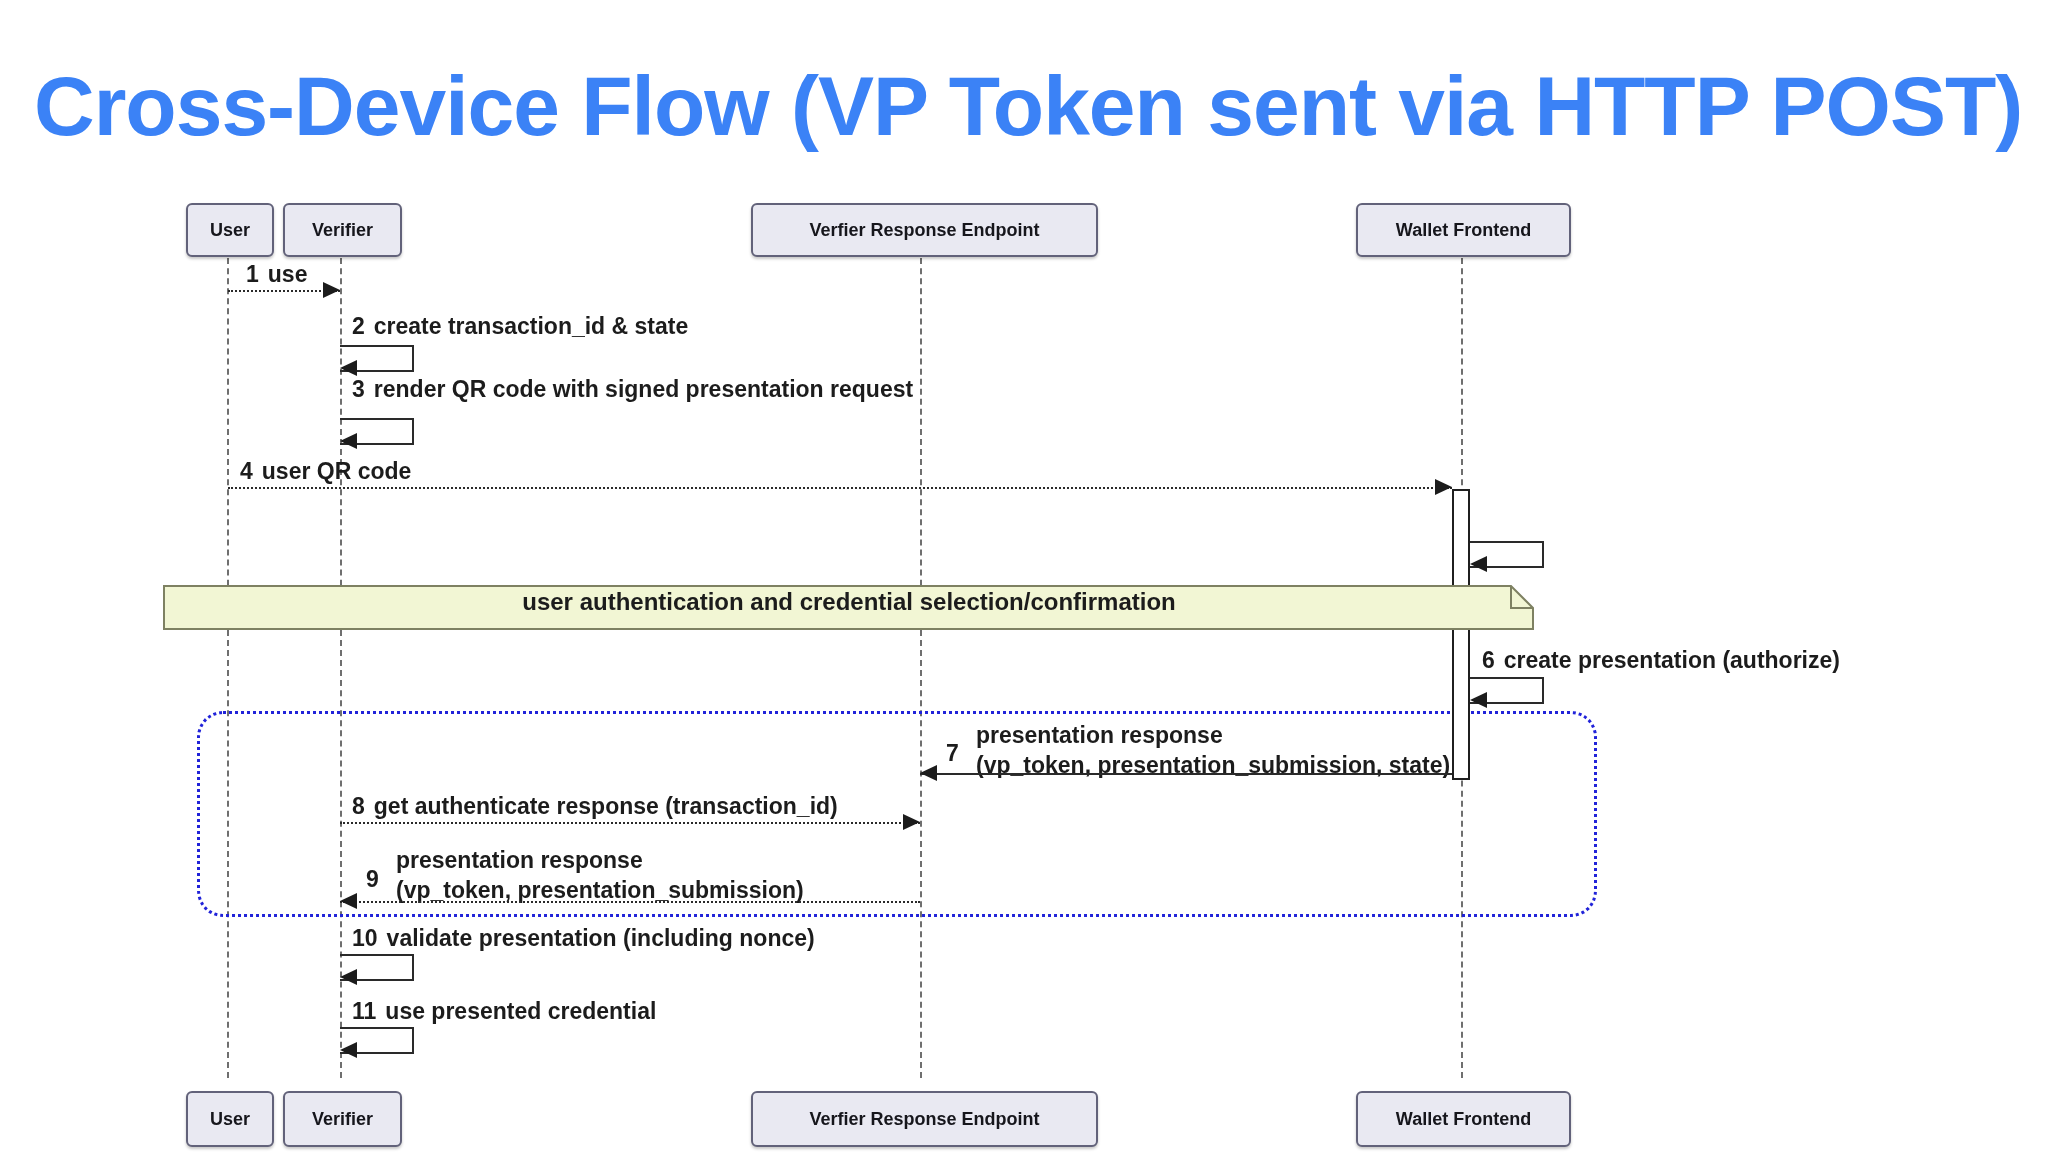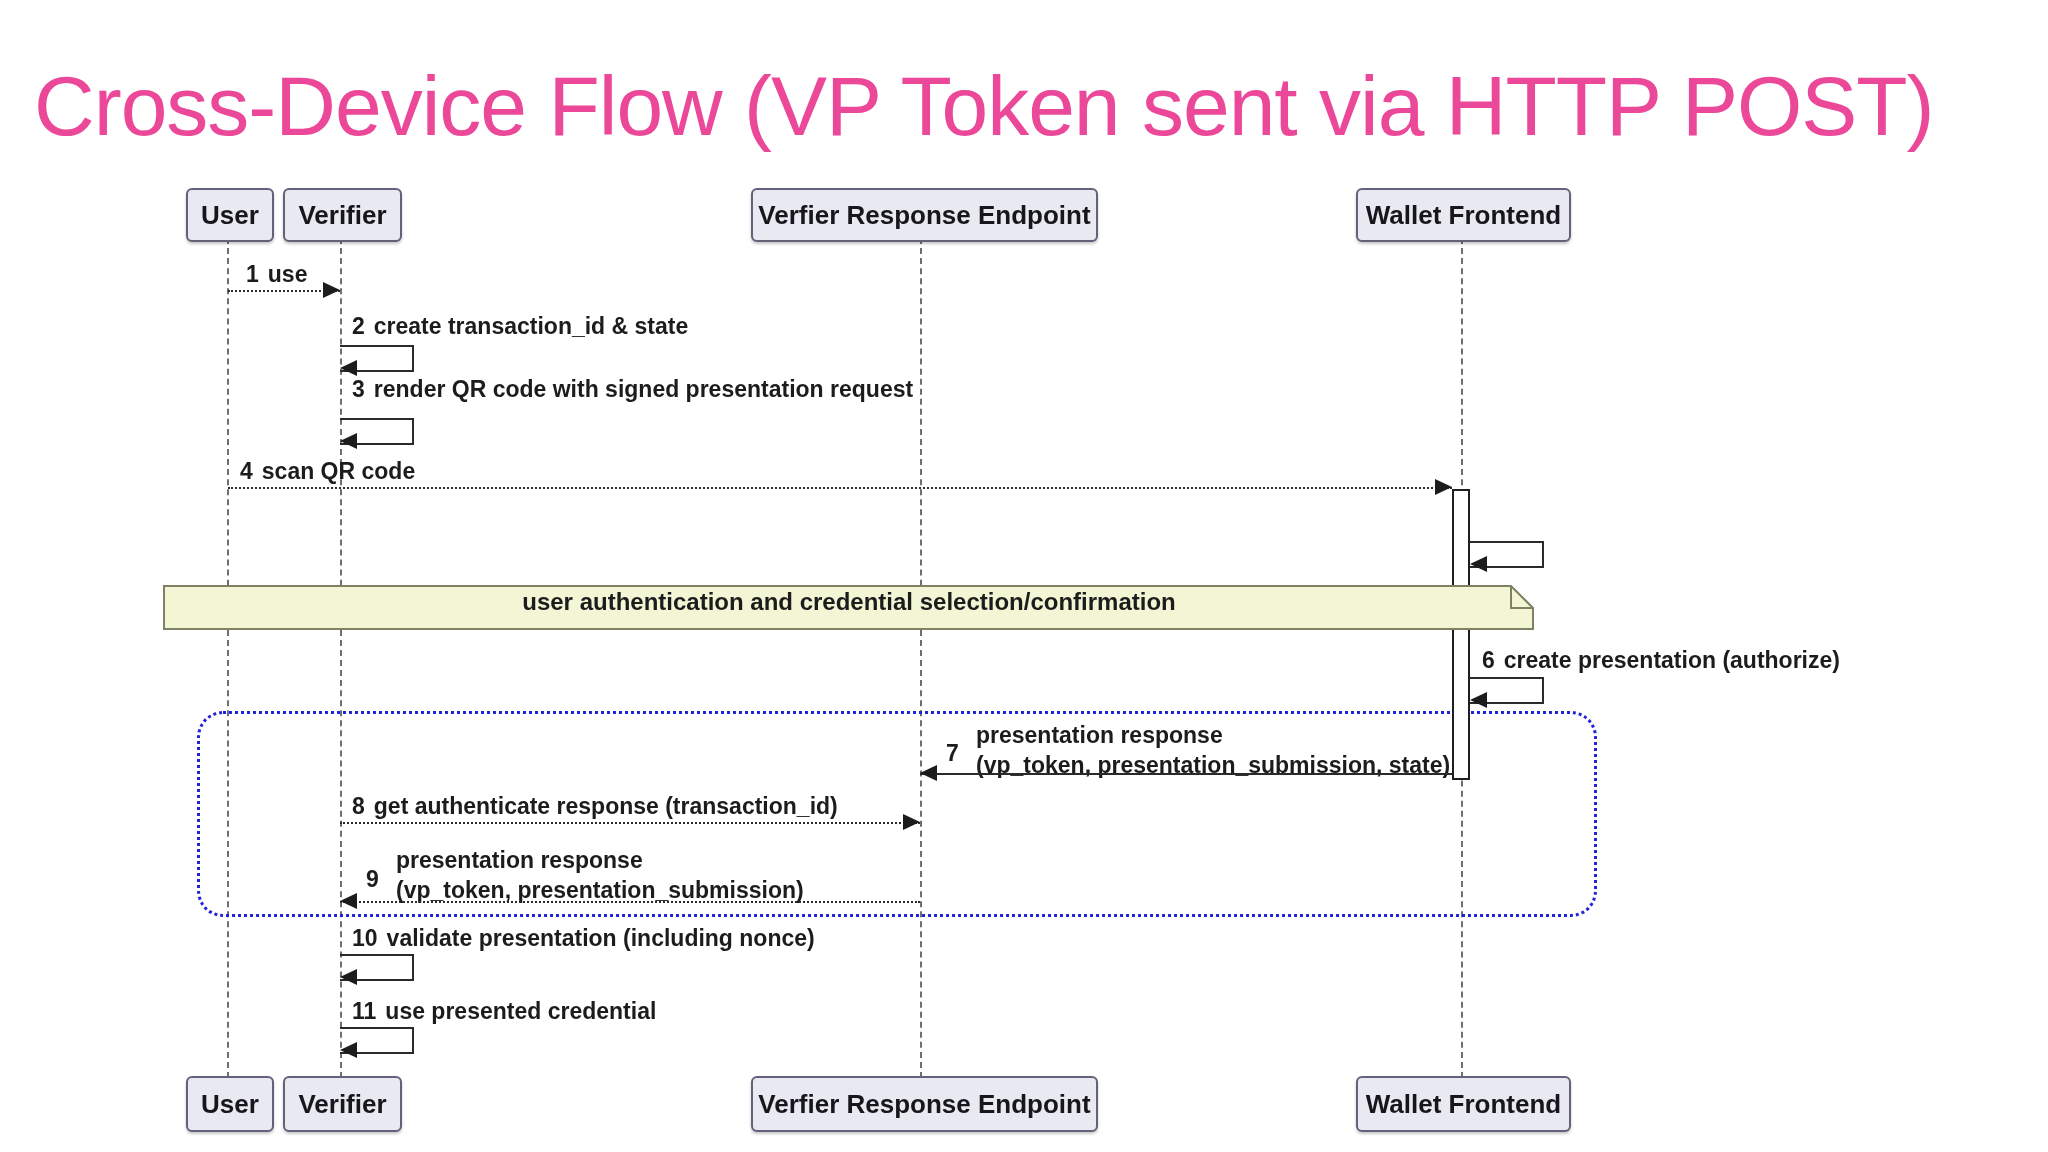--- a/index.html
+++ b/index.html
@@ -1,25 +1,25 @@
 <!DOCTYPE html>
 <html><head>
 <meta charset="utf-8">
 <style>
   html,body{margin:0;padding:0;background:#ffffff;}
   .stage{position:relative;width:2048px;height:1152px;background:#ffffff;overflow:hidden;
          font-family:"Liberation Sans",sans-serif;}
-  .title{position:absolute;left:34px;top:58px;font-size:84px;font-weight:400;
-         letter-spacing:-1px;color:#ec4899;white-space:nowrap;}
+  .title{position:absolute;left:34px;top:58px;font-size:84px;font-weight:700;
+         letter-spacing:-1px;color:#3b82f6;white-space:nowrap;}
   
   .lifeline{position:absolute;top:238px;height:840px;width:0;border-left:2px dashed #6f6f6f;z-index:1;}
   
   .pbox{position:absolute;height:50px;background:#e9e9f2;border:2px solid #62627a;border-radius:6px;
-        display:flex;align-items:center;justify-content:center;font-size:26px;font-weight:700;color:#16161c;
-        box-shadow:0 2px 3px rgba(0,0,0,.22);z-index:3;white-space:nowrap;}
+        display:flex;align-items:center;justify-content:center;font-size:18px;font-weight:700;color:#16161c;
+        box-shadow:0 2px 3px rgba(0,0,0,.22);z-index:3;white-space:nowrap;margin-top:15px;}
   
   .mtext{position:absolute;font-size:23px;font-weight:600;color:#1c1c1c;white-space:nowrap;z-index:4;}
   .num{font-weight:700;margin-right:9px;}
   
   .mline{position:absolute;height:0;border-top:2.5px dotted #2a2a2a;z-index:4;}
   .mline.solid{border-top-style:solid;}
   
   .loop{position:absolute;width:72px;height:23px;border:2.5px solid #2a2a2a;border-left:none;z-index:4;}
   
   .arr{position:absolute;width:0;height:0;z-index:5;}
@@ -68,21 +68,21 @@
   <div class="arr r" style="left:323px;top:282px"></div>
 
   <div class="mtext" style="left:352px;top:313px"><span class="num">2</span><span>create transaction_id &amp; state</span></div>
   <div class="loop" style="left:340px;top:345px"></div>
   <div class="arr l" style="left:340px;top:360px"></div>
 
   <div class="mtext" style="left:352px;top:376px"><span class="num">3</span><span>render QR code with signed presentation request</span></div>
   <div class="loop" style="left:340px;top:418px"></div>
   <div class="arr l" style="left:340px;top:433px"></div>
 
-  <div class="mtext" style="left:240px;top:458px"><span class="num">4</span><span>scan QR code</span></div>
+  <div class="mtext" style="left:240px;top:458px"><span class="num">4</span><span>user QR code</span></div>
   <div class="mline" style="left:228px;top:487px;width:1224px"></div>
   <div class="arr r" style="left:1435px;top:479px"></div>
 
   <div class="loop" style="left:1470px;top:541px"></div>
   <div class="arr l" style="left:1470px;top:556px"></div>
 
   <div class="note-wrap">
     <svg width="1372" height="46">
       <path d="M1 1 H1348 L1370 23 V44 H1 Z" fill="#f2f6d4" stroke="#7e8162" stroke-width="2"></path>
       <path d="M1348 1 V23 H1370" fill="none" stroke="#7e8162" stroke-width="2"></path>

